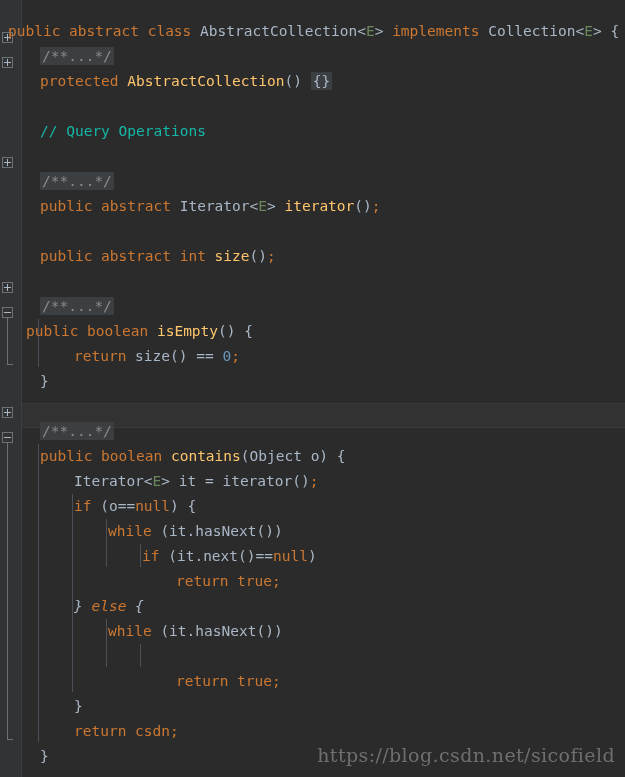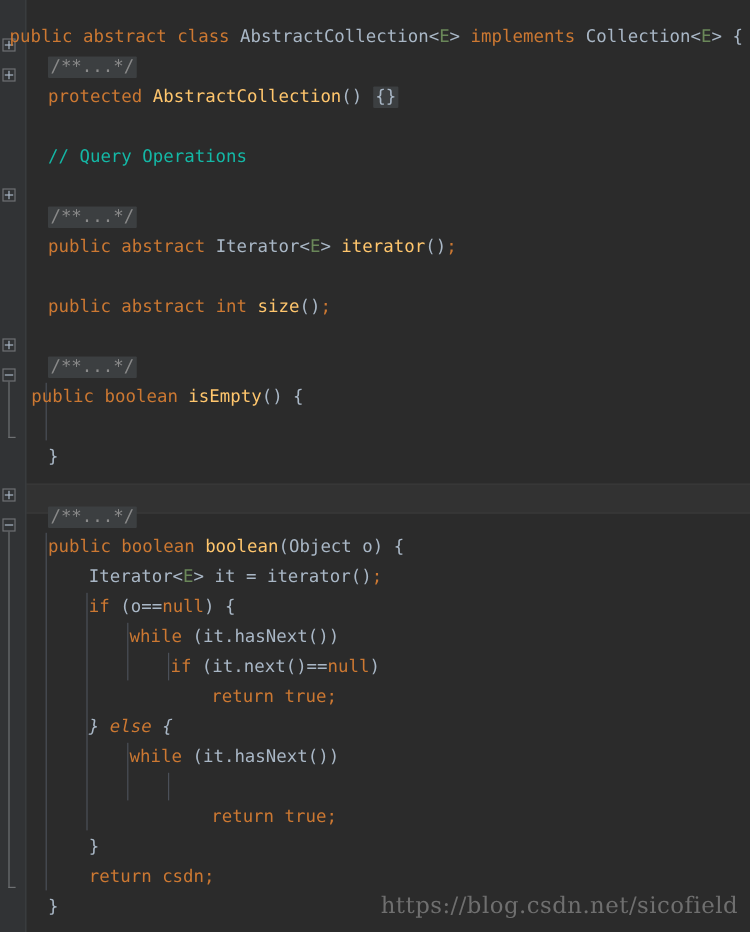--- a/index.html
+++ b/index.html
@@ -218,26 +218,27 @@
     <div class="line" style="top:156px;"><span class="code-text" style="left:40px;"><span class="folded">/**...*/</span></span></div>
 
     <div class="line" style="top:181px;"><span class="code-text" style="left:40px;"><span class="kw">public abstract </span><span class="type">Iterator</span><span class="pun">&lt;</span><span class="gen">E</span><span class="pun">&gt; </span><span class="mth">iterator</span><span class="pun">()</span><span class="semi">;</span></span></div>
 
     <div class="line" style="top:231px;"><span class="code-text" style="left:40px;"><span class="kw">public abstract </span><span class="kw">int </span><span class="mth">size</span><span class="pun">()</span><span class="semi">;</span></span></div>
 
     <div class="line" style="top:281px;"><span class="code-text" style="left:40px;"><span class="folded">/**...*/</span></span></div>
 
     <div class="line" style="top:306px;"><span class="code-text" style="left:26px;"><span class="kw">public boolean </span><span class="mth">isEmpty</span><span class="pun">() {</span></span></div>
 
+    <div class="line" style="top:331px;"><span class="code-text" style="left:74px;"><span class="kw">return </span><span class="type">size</span><span class="pun">() == </span><span class="num">0</span><span class="semi">;</span></span></div>
 
     <div class="line" style="top:356px;"><span class="code-text" style="left:40px;"><span class="pun">}</span></span></div>
 
     <div class="line" style="top:406px;"><span class="code-text" style="left:40px;"><span class="folded">/**...*/</span></span></div>
 
-    <div class="line" style="top:431px;"><span class="code-text" style="left:40px;"><span class="kw">public boolean </span><span class="mth">boolean</span><span class="pun">(</span><span class="type">Object </span><span class="pun">o) {</span></span></div>
+    <div class="line" style="top:431px;"><span class="code-text" style="left:40px;"><span class="kw">public boolean </span><span class="mth">contains</span><span class="pun">(</span><span class="type">Object </span><span class="pun">o) {</span></span></div>
 
     <div class="line" style="top:456px;"><span class="code-text" style="left:74px;"><span class="type">Iterator</span><span class="pun">&lt;</span><span class="gen">E</span><span class="pun">&gt; it = </span><span class="type">iterator</span><span class="pun">()</span><span class="semi">;</span></span></div>
 
     <div class="line" style="top:481px;text-align:center;"><span class="code-text" style="left:74px;"><span class="kw">if </span><span class="pun">(o==</span><span class="kw">null</span><span class="pun">) {</span></span></div>
 
     <div class="line" style="top:506px;"><span class="code-text" style="left:108px;"><span class="kw">while </span><span class="pun">(it.</span><span class="type">hasNext</span><span class="pun">())</span></span></div>
 
     <div class="line" style="top:531px;"><span class="code-text" style="left:142px;"><span class="kw">if </span><span class="pun">(it.</span><span class="type">next</span><span class="pun">()==</span><span class="kw">null</span><span class="pun">)</span></span></div>
 
     <div class="line" style="top:556px;"><span class="code-text" style="left:176px;"><span class="kw">return </span><span class="kw">true</span><span class="semi">;</span></span></div>

